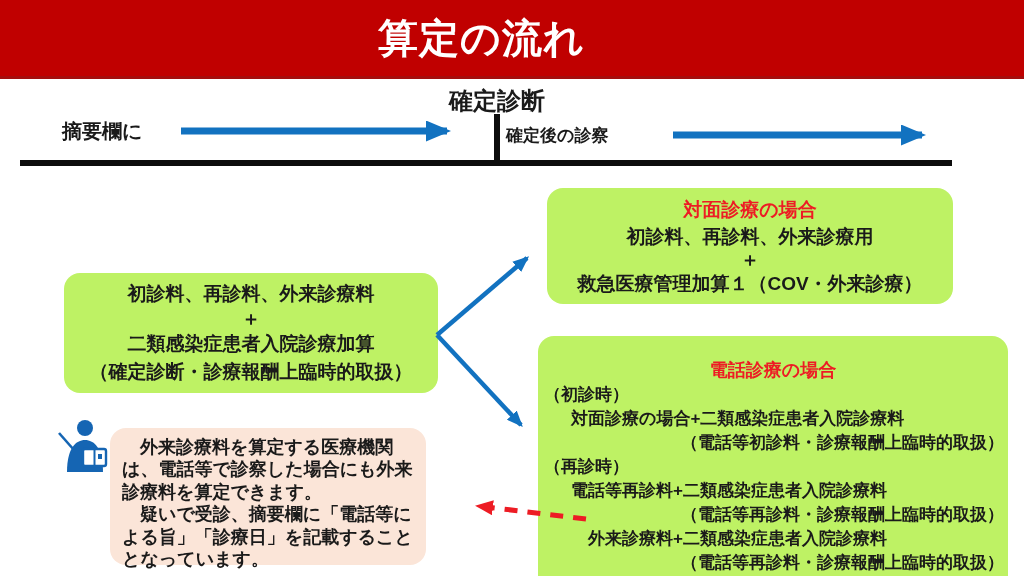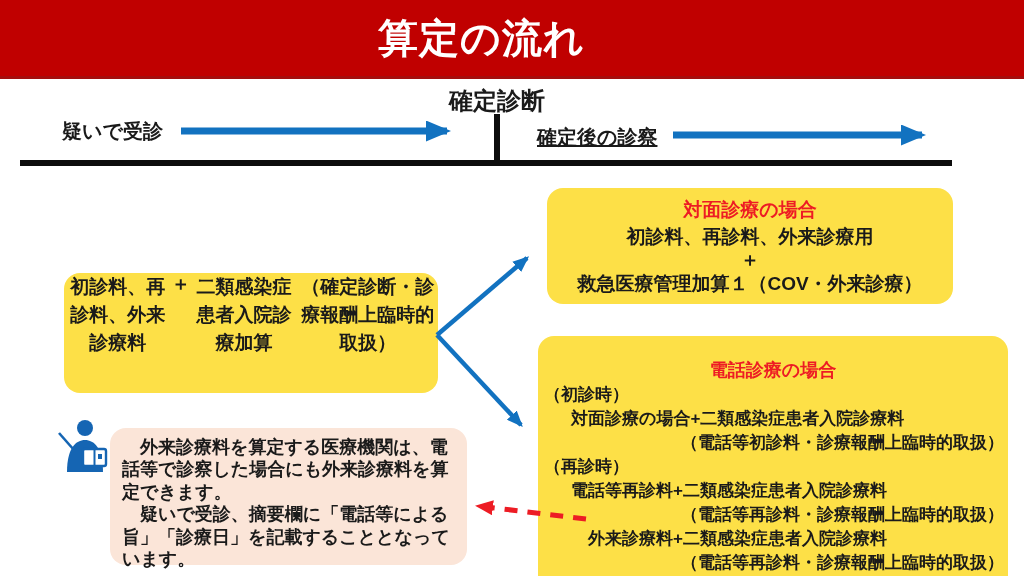--- a/index.html
+++ b/index.html
@@ -9,48 +9,48 @@
 
   
   .hdr{position:absolute;left:0;top:0;width:1024px;height:76px;background:#c00000;
        border-bottom:3px solid #a50d0d;display:flex;align-items:center;justify-content:center;}
   .hdr h1{margin:0 61px 0 0;color:#ffffff;font-size:40px;font-weight:700;letter-spacing:1px;}
 
   
   .tl-label{position:absolute;color:#1a1a1a;font-weight:700;white-space:nowrap;}
   .tl-top{left:447px;top:85px;width:100px;text-align:center;font-size:24px;}
   .tl-left{left:62px;top:118px;font-size:20px;}
-  .tl-right{left:537px;top:124px;font-size:20px;text-decoration:underline;}
+  .tl-right{left:506px;top:124px;font-size:17px;}
   .tick{position:absolute;left:494px;top:114px;width:6px;height:48px;background:#0d0d0d;}
   .baseline{position:absolute;left:20px;top:160px;width:932px;height:6px;background:#0d0d0d;}
 
   
   .box{position:absolute;border-radius:16px;color:#1a1a1a;font-weight:700;box-sizing:border-box;}
-  .blue{background:#fde047;}
+  .blue{background:#bef264;}
   .orange{background:#fbe5d8;}
 
-  .left-box{left:64px;top:273px;width:374px;height:120px;display:flex;flex-direction:row;
+  .left-box{left:64px;top:273px;width:374px;height:120px;display:flex;flex-direction:column;
             justify-content:center;text-align:center;font-size:19px;line-height:28px;}
   .left-box .plus{line-height:22px;}
 
   .face-box{left:547px;top:188px;width:406px;height:116px;padding-top:8px;
             text-align:center;font-size:19px;line-height:27px;}
   .face-box .plus{line-height:20px;}
 
   .phone-box{left:538px;top:336px;width:470px;height:272px;padding-top:22px;font-size:17px;}
   .phone-box .bx-title{text-align:center;font-size:18px;line-height:25px;}
   .phone-box .ln{line-height:24px;white-space:nowrap;}
   .ind0{padding-left:6px;}
   .ind1{padding-left:33px;}
   .ind1b{padding-left:50px;}
   .ind2{padding-left:143px;}
 
   .bx-title{color:#ed1c24;font-weight:700;}
 
-  .note-box{left:110px;top:428px;width:357px;height:137px;padding:8px 8px 0 12px;
+  .note-box{left:110px;top:428px;width:316px;height:137px;padding:8px 8px 0 12px;
             font-size:18px;line-height:22.4px;}
   .note-box p{margin:0;text-indent:0;}
 
   
   .presenter{position:absolute;left:55px;top:418px;width:54px;height:54px;}
 
   
   .overlay{position:absolute;left:0;top:0;width:1024px;height:576px;pointer-events:none;z-index:5;}
 </style>
 </head>
@@ -58,21 +58,21 @@
 
 <div class="stage">
 
   <div class="hdr">
     <h1>算定の流れ</h1>
   </div>
 
   <div class="tl-label tl-top">確定診断</div>
   <div class="tick"></div>
   <div class="baseline"></div>
-  <div class="tl-label tl-left">疑いで受診</div>
+  <div class="tl-label tl-left">摘要欄に</div>
   <div class="tl-label tl-right">確定後の診察</div>
 
   <div class="box blue left-box">
     <div>初診料、再診料、外来診療料</div>
     <div class="plus">＋</div>
     <div>二類感染症患者入院診療加算</div>
     <div>（確定診断・診療報酬上臨時的取扱）</div>
   </div>
 
   <div class="box blue face-box">

